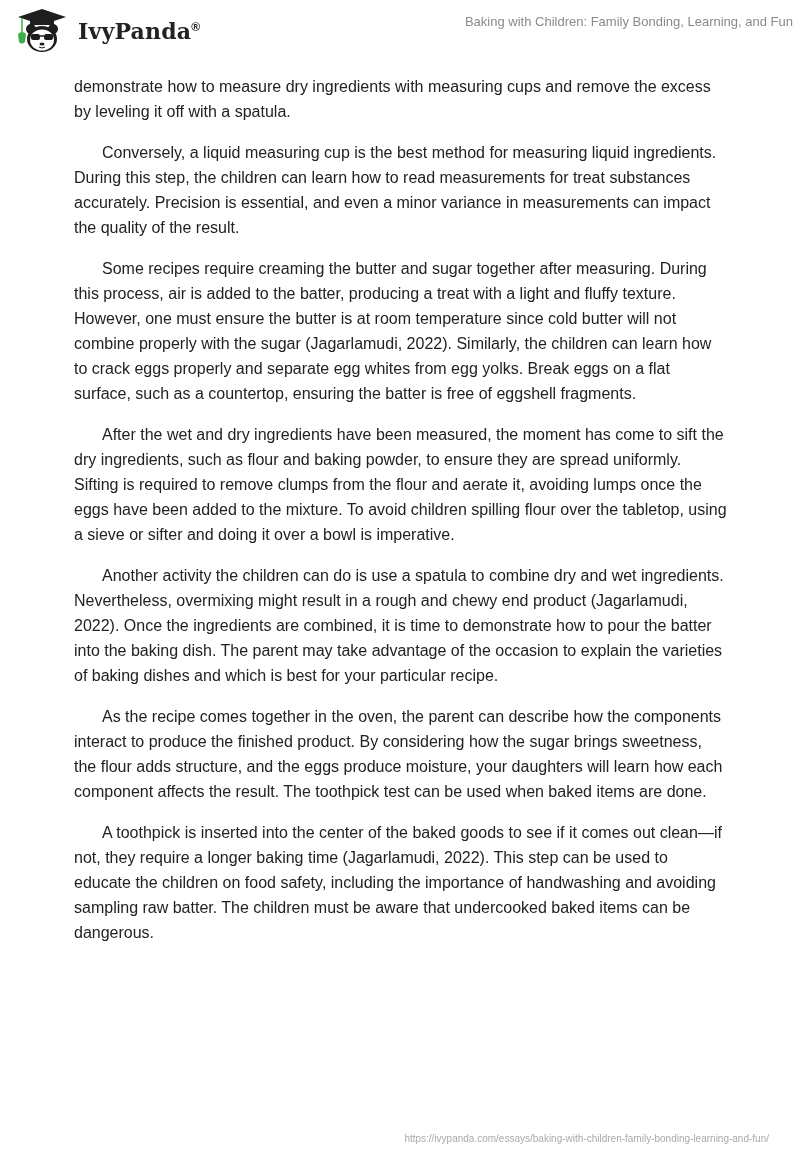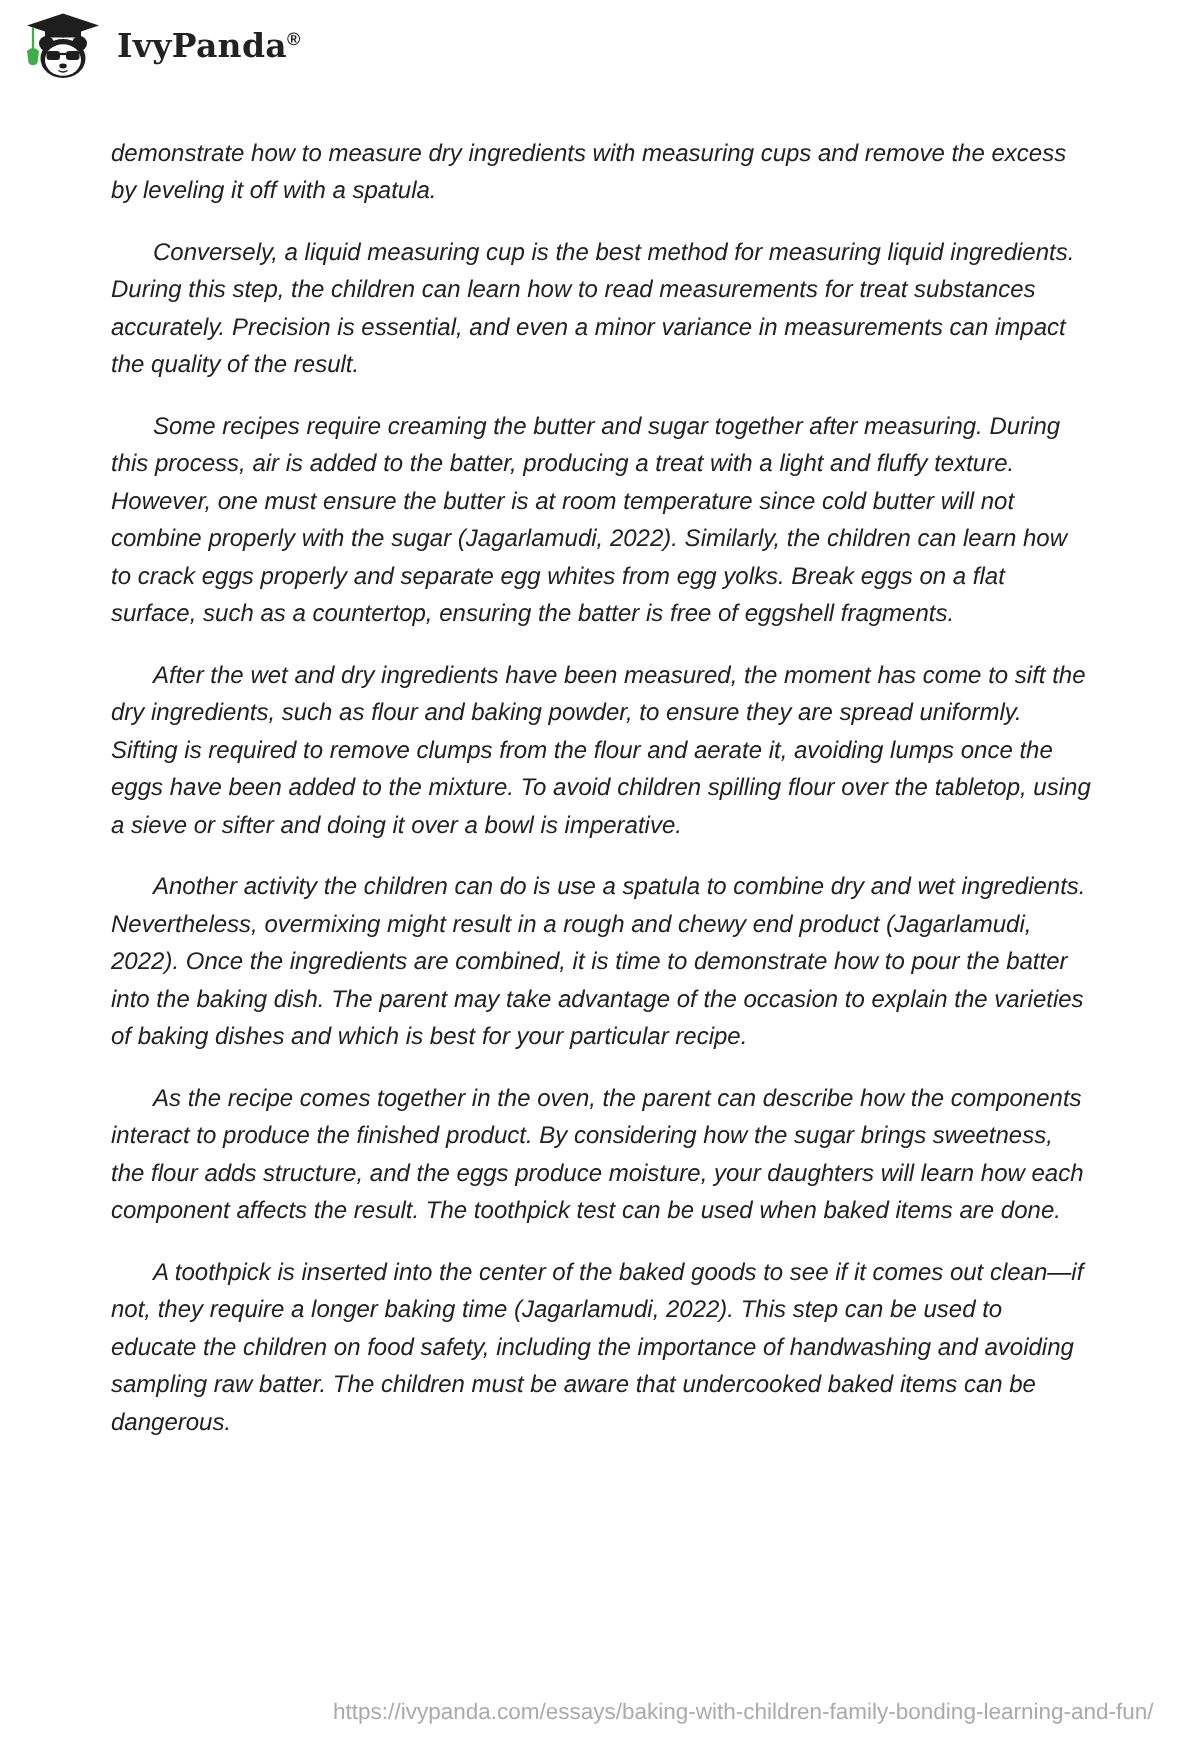--- a/index.html
+++ b/index.html
@@ -4,24 +4,24 @@
 <style>
   html, body { margin: 0; padding: 0; background: #ffffff; }
   body { width: 800px; height: 1160px; position: relative; overflow: hidden; font-family: "Liberation Sans", sans-serif; color: #222; }
   .header { position: absolute; left: 0; top: 0; width: 800px; height: 62px; padding-left: 26px; }
   .logo { position: absolute; left: 16px; top: 8px; display: flex; align-items: center; text-decoration: none; }
   .logo-mark { width: 52px; height: 46px; display: block; }
   .logo-text { font-family: "DejaVu Serif", serif; font-weight: bold; font-size: 22px; color: #222; margin-left: 10px; letter-spacing: 0.2px; }
   .logo-text sup { font-size: 12px; font-family: "Liberation Sans", sans-serif; font-weight: bold; }
   .doc-title { position: absolute; right: 33px; top: 14px; font-size: 13px; color: #8a8a8a; }
   .content { position: absolute; left: 74px; top: 74px; width: 654px; }
-  .content p { margin: 16px 0 16px 0; font-size: 16px; line-height: 25px; color: #222; text-indent: 28px; font-style: italic; }
+  .content p { margin: 0 0 16px 0; font-size: 16px; line-height: 25px; color: #222; text-indent: 28px; }
   .content p.cont { text-indent: 0; }
   .content h2 { font-size: 30px; font-weight: bold; margin: 20px 0 22px 0; color: #222; line-height: 36px; }
-  .footer-url { position: absolute; right: 31px; top: 1133px; font-size: 15px; color: #aaaaaa; text-decoration: none; }
+  .footer-url { position: absolute; right: 31px; top: 1133px; font-size: 10px; color: #aaaaaa; text-decoration: none; }
 </style>
 </head>
 <body>
 
 <div class="header">
   <a class="logo">
     <svg class="logo-mark" viewBox="0 0 52 46">
 
       <polygon points="26,1 50,9 26,17 2,9" fill="#1e1e1e"></polygon>
       <rect x="14" y="10" width="24" height="7" fill="#1e1e1e"></rect>
@@ -36,20 +36,21 @@
 
       <rect x="15" y="26" width="9" height="6" rx="2" fill="#1e1e1e"></rect>
       <rect x="28" y="26" width="9" height="6" rx="2" fill="#1e1e1e"></rect>
       <line x1="24" y1="28" x2="28" y2="28" stroke="#1e1e1e" stroke-width="1.5"></line>
 
       <ellipse cx="26" cy="36" rx="2.5" ry="1.6" fill="#1e1e1e"></ellipse>
       <path d="M23,39 Q26,41 29,39" stroke="#1e1e1e" stroke-width="1" fill="none"></path>
     </svg>
     <span class="logo-text"><span>IvyPanda</span><sup>®</sup></span>
   </a>
+  <div class="doc-title">Baking with Children: Family Bonding, Learning, and Fun</div>
 </div>
 
 <div class="content">
   <p class="cont">demonstrate how to measure dry ingredients with measuring cups and remove the excess by leveling it off with a spatula.</p>
   <p>Conversely, a liquid measuring cup is the best method for measuring liquid ingredients. During this step, the children can learn how to read measurements for treat substances accurately. Precision is essential, and even a minor variance in measurements can impact the quality of the result.</p>
   <p>Some recipes require creaming the butter and sugar together after measuring. During this process, air is added to the batter, producing a treat with a light and fluffy texture. However, one must ensure the butter is at room temperature since cold butter will not combine properly with the sugar (Jagarlamudi, 2022). Similarly, the children can learn how to crack eggs properly and separate egg whites from egg yolks. Break eggs on a flat surface, such as a countertop, ensuring the batter is free of eggshell fragments.</p>
   <p>After the wet and dry ingredients have been measured, the moment has come to sift the dry ingredients, such as flour and baking powder, to ensure they are spread uniformly. Sifting is required to remove clumps from the flour and aerate it, avoiding lumps once the eggs have been added to the mixture. To avoid children spilling flour over the tabletop, using a sieve or sifter and doing it over a bowl is imperative.</p>
   <p>Another activity the children can do is use a spatula to combine dry and wet ingredients. Nevertheless, overmixing might result in a rough and chewy end product (Jagarlamudi, 2022). Once the ingredients are combined, it is time to demonstrate how to pour the batter into the baking dish. The parent may take advantage of the occasion to explain the varieties of baking dishes and which is best for your particular recipe.</p>
   <p>As the recipe comes together in the oven, the parent can describe how the components interact to produce the finished product. By considering how the sugar brings sweetness, the flour adds structure, and the eggs produce moisture, your daughters will learn how each component affects the result. The toothpick test can be used when baked items are done.</p>
   <p>A toothpick is inserted into the center of the baked goods to see if it comes out clean—if not, they require a longer baking time (Jagarlamudi, 2022). This step can be used to educate the children on food safety, including the importance of handwashing and avoiding sampling raw batter. The children must be aware that undercooked baked items can be dangerous.</p>

